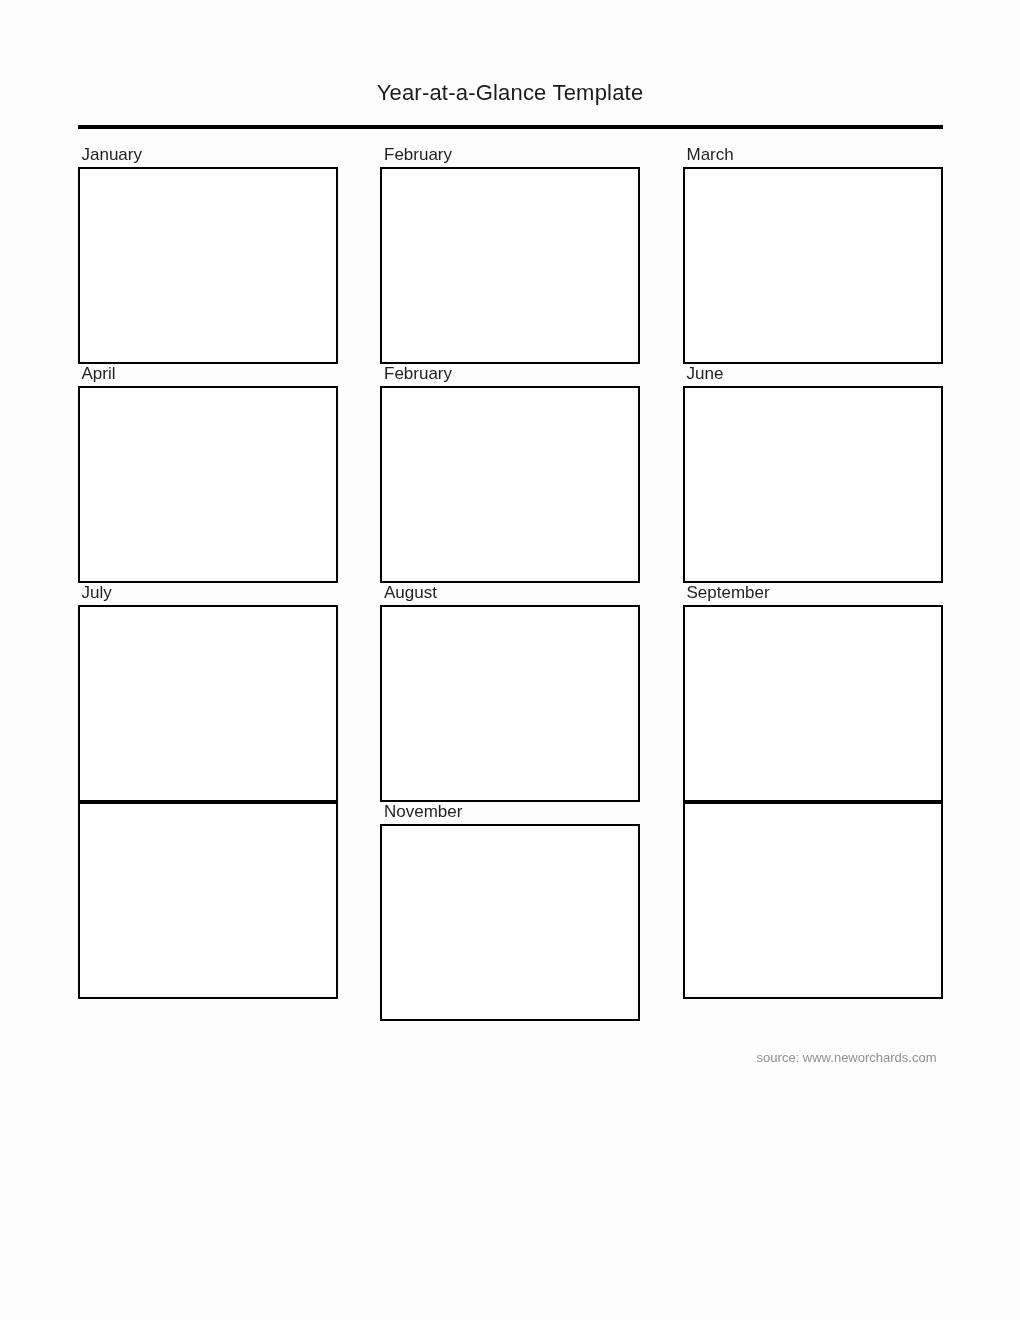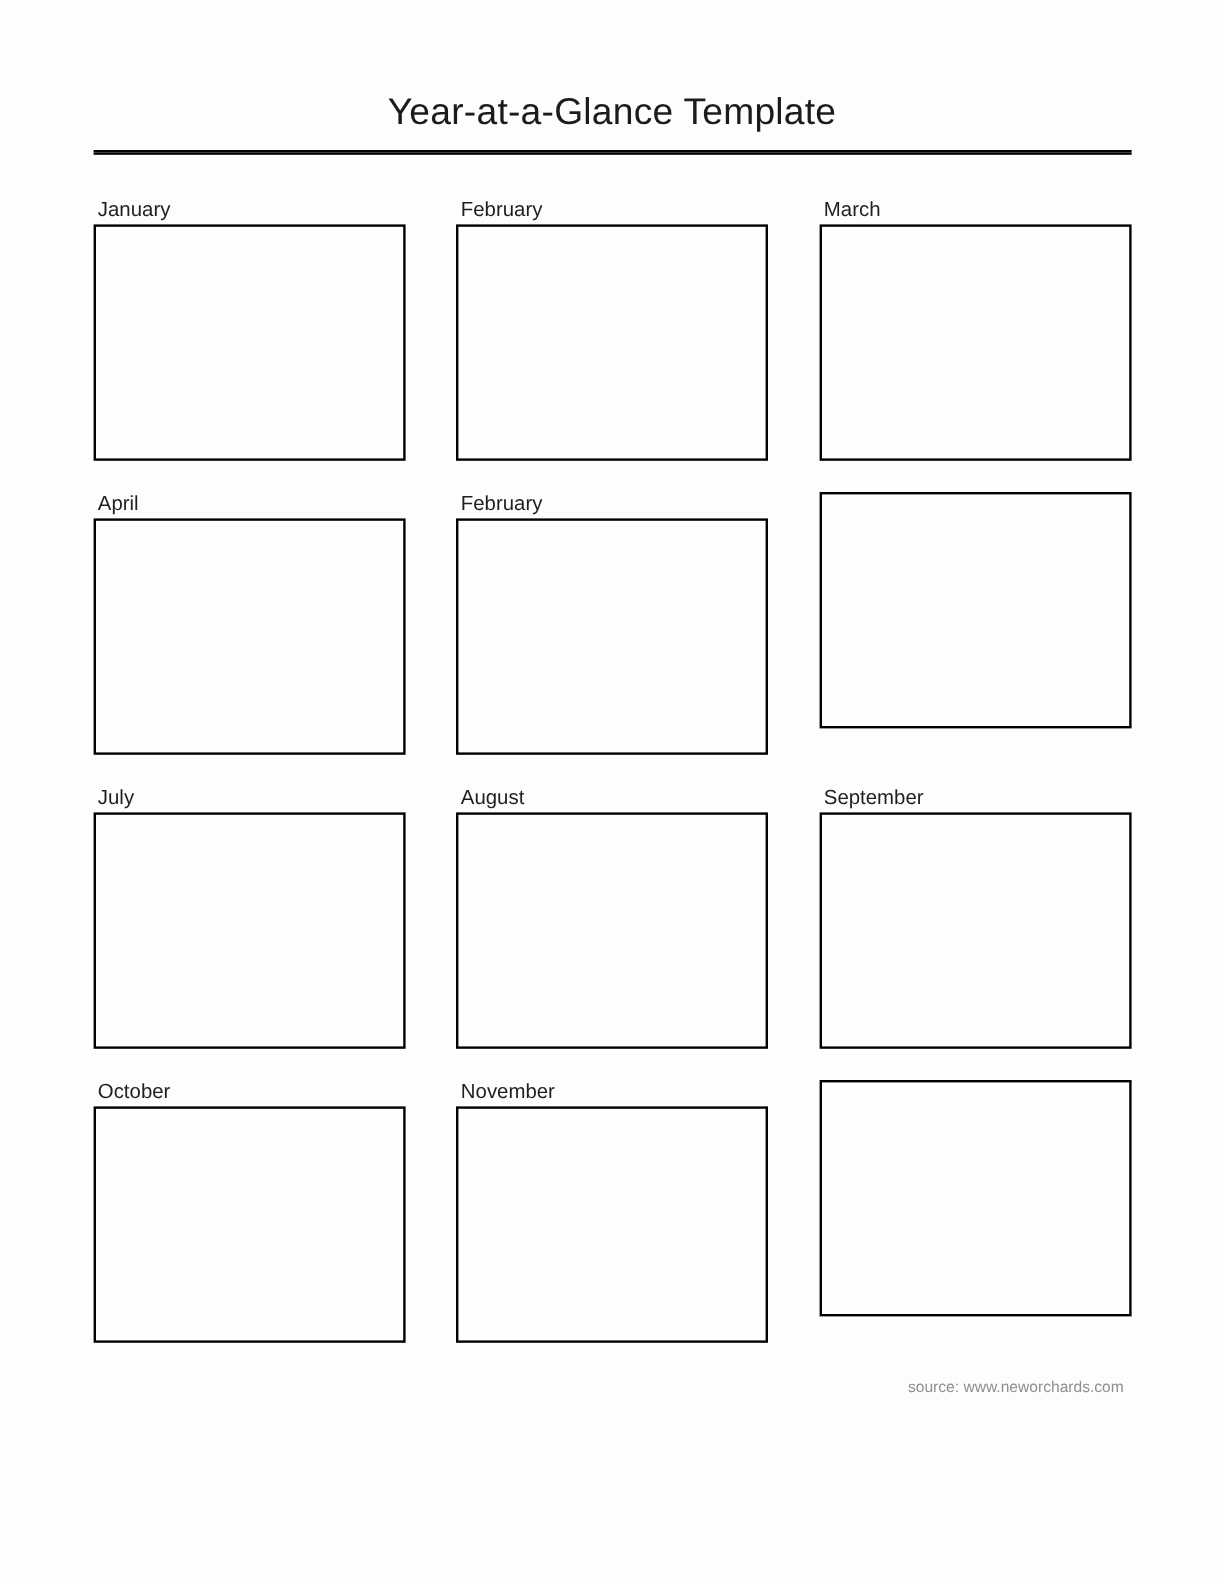--- a/index.html
+++ b/index.html
@@ -20,38 +20,37 @@
     font-family: "Liberation Sans", sans-serif;
     overflow: hidden;
   }
   .content {
     width: 865px;
     margin: 0 auto;
   }
   .title {
     padding-top: 74px;
     text-align: center;
-    font-size: 31px;
+    font-size: 22px;
     font-weight: 300;
     letter-spacing: 0.2px;
     color: var(--title-text);
     line-height: 38px;
   }
   .divider {
     margin-top: 13px;
     height: 3px;
     border-top: 2px solid var(--divider);
     border-bottom: 2px solid var(--divider);
   }
   .month-grid {
-    margin-top: 36px;
+    margin-top: 16px;
     display: grid;
     grid-template-columns: repeat(3, 260px);
     justify-content: space-between;
-    row-gap: 26px;
   }
   .month-cell { width: 260px; }
   .month-label {
     height: 22px;
     line-height: 20px;
     font-size: 17px;
     color: var(--label-text);
     padding-left: 4px;
     white-space: nowrap;
   }
@@ -94,36 +93,36 @@
       </div>
       <div class="month-cell">
         <div class="month-label">April</div>
         <div class="month-box"></div>
       </div>
       <div class="month-cell">
         <div class="month-label">February</div>
         <div class="month-box"></div>
       </div>
       <div class="month-cell">
+        <div class="month-label">June</div>
         <div class="month-box"></div>
       </div>
       <div class="month-cell">
         <div class="month-label">July</div>
         <div class="month-box"></div>
       </div>
       <div class="month-cell">
         <div class="month-label">August</div>
         <div class="month-box"></div>
       </div>
       <div class="month-cell">
         <div class="month-label">September</div>
         <div class="month-box"></div>
       </div>
       <div class="month-cell">
-        <div class="month-label">October</div>
         <div class="month-box"></div>
       </div>
       <div class="month-cell">
         <div class="month-label">November</div>
         <div class="month-box"></div>
       </div>
       <div class="month-cell">
         <div class="month-box"></div>
       </div>
     </div>

